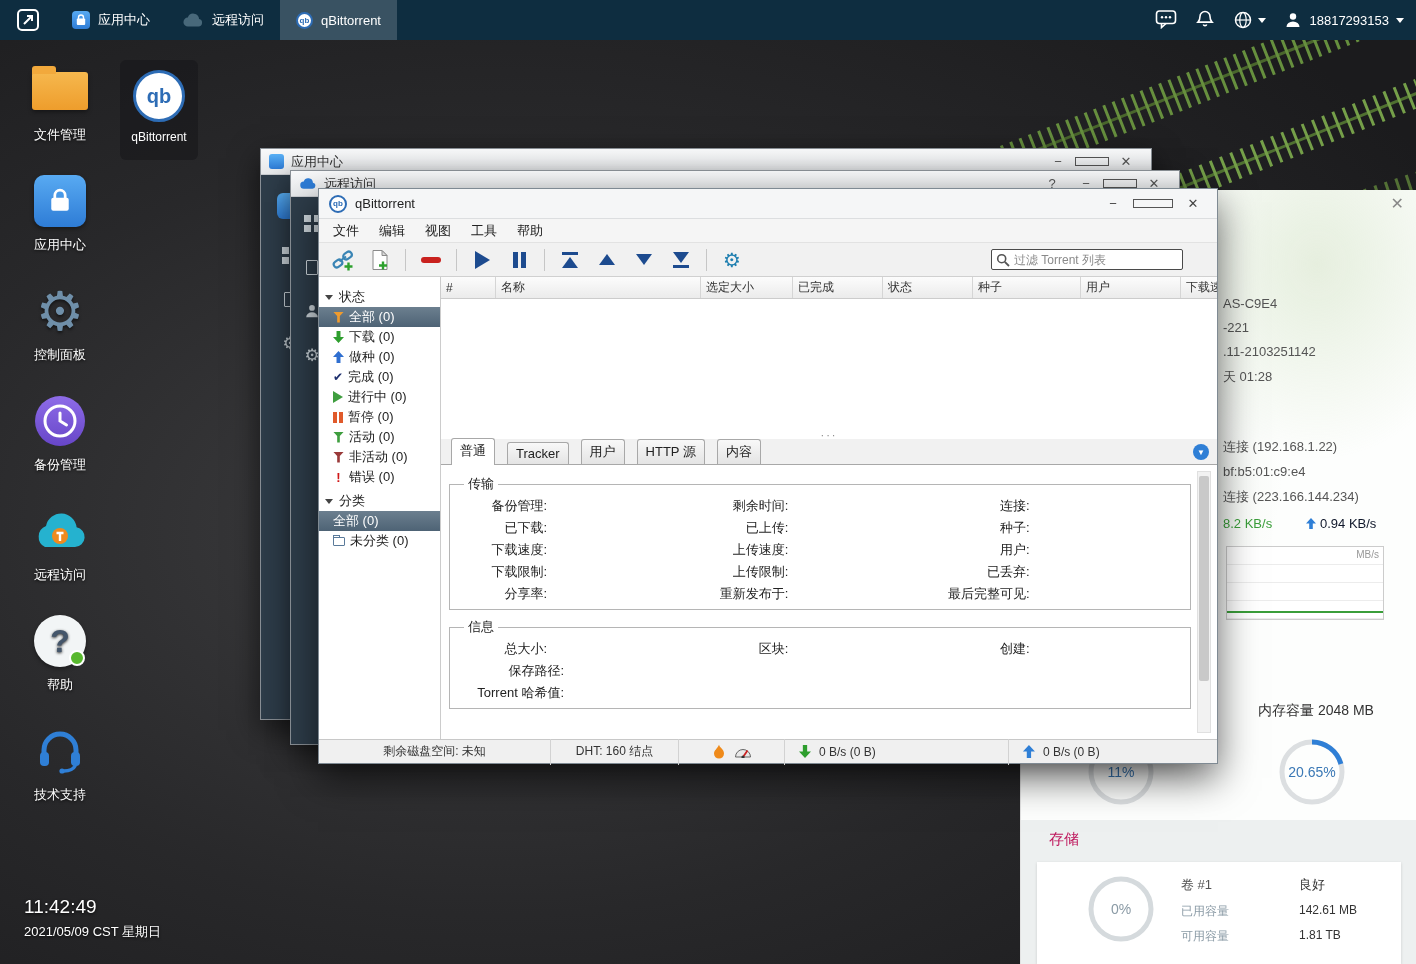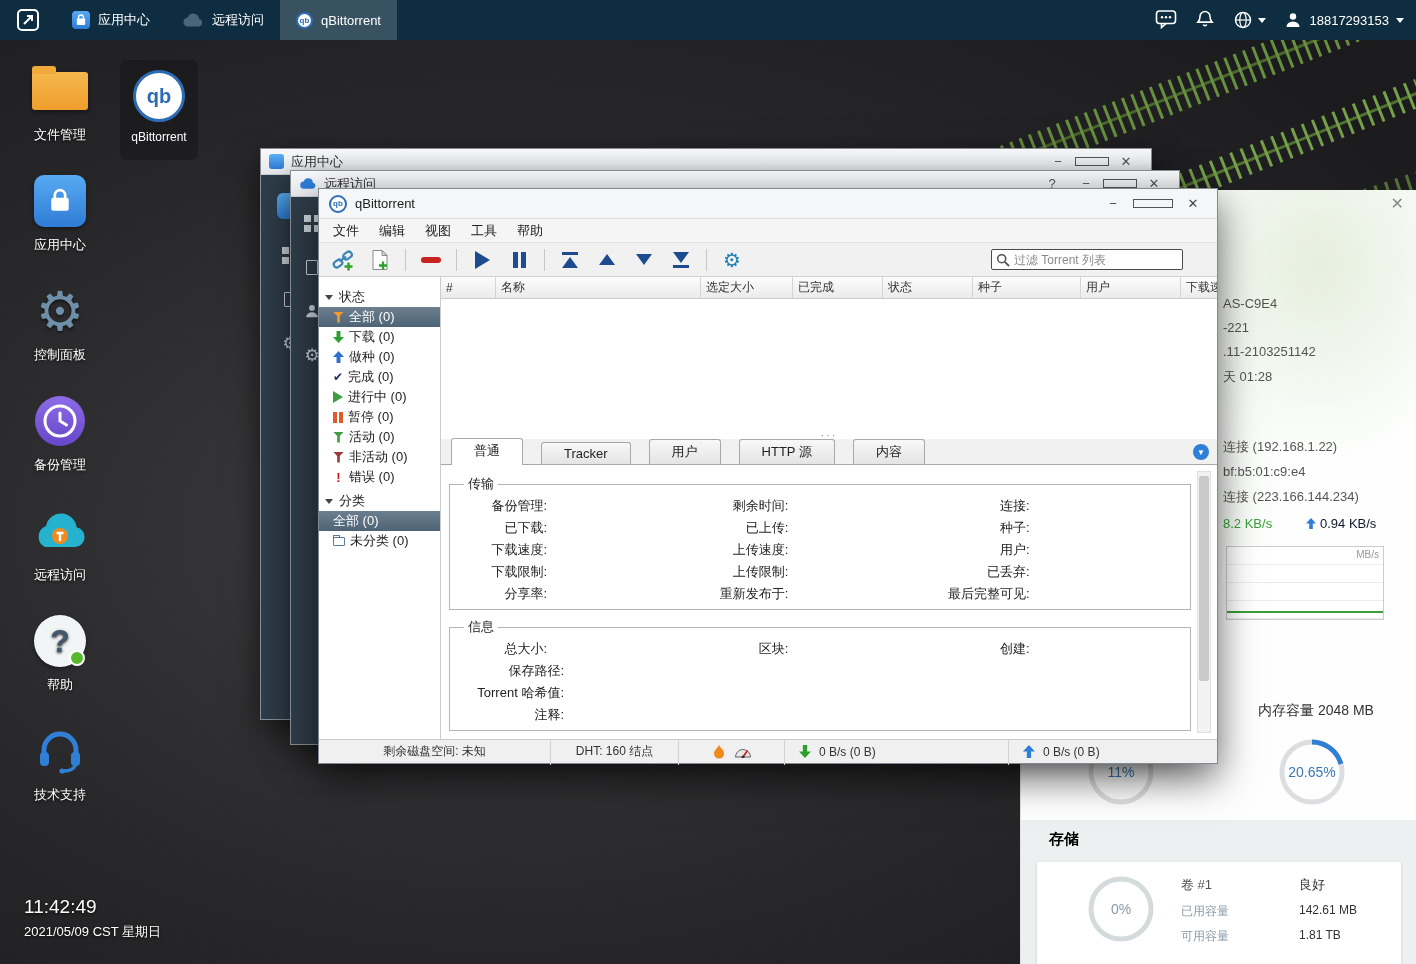--- a/index.html
+++ b/index.html
@@ -92,21 +92,21 @@
 .folderic{width:12px;height:9px;border:1px solid #5a7a9a;border-radius:1px;position:relative;flex:0 0 auto}
 .folderic:before{content:"";position:absolute;top:-3px;left:-1px;width:5px;height:2px;border:1px solid #5a7a9a;border-bottom:none}
 
 .qb-right{flex:1;display:flex;flex-direction:column;min-width:0;background:#fff}
 .thead{height:22px;display:flex;background:linear-gradient(#fcfcfc,#ebebeb);border-bottom:1px solid #ccc;font-size:12px;color:#333;flex:0 0 auto}
 .th{border-right:1px solid #d5d5d5;display:flex;align-items:center;padding:0 5px;overflow:hidden;white-space:nowrap}
 .c0{width:55px;justify-content:flex-start}.c1{width:205px}.c2{width:92px}.c3{width:90px}.c4{width:90px}.c5{width:108px}.c6{width:100px}.c7{flex:1}
 .tlist{height:132px;background:#fff}
 .splitter{height:8px;display:flex;align-items:center;justify-content:center;color:#888;font-size:11px;letter-spacing:2px;line-height:6px}
 .tabsbar{height:26px;display:flex;align-items:flex-end;padding-left:10px;background:#f1f1f1;border-bottom:1px solid #a8a8a8;position:relative;flex:0 0 auto}
-.tab{padding:3px 22px;font-size:13px;color:#222;background:linear-gradient(#f8f8f8,#e4e4e4);border:1px solid #a8a8a8;border-bottom:none;border-radius:3px 3px 0 0;margin-right:18px;cursor:pointer;white-space:nowrap}
+.tab{padding:3px 8px;font-size:13px;color:#222;background:linear-gradient(#f8f8f8,#e4e4e4);border:1px solid #a8a8a8;border-bottom:none;border-radius:3px 3px 0 0;margin-right:12px;cursor:pointer;white-space:nowrap}
 .tab.active{background:#fff;padding-bottom:5px;margin-bottom:-1px}
 .collapse{position:absolute;right:8px;top:5px;width:16px;height:16px;border-radius:50%;background:#2f7fd6;color:#fff;font-size:8px;display:flex;align-items:center;justify-content:center;cursor:pointer}
 .tabcontent{flex:1;background:#fff;position:relative;padding:8px 26px 0 8px;overflow:hidden}
 fieldset{border:1px solid #b5b5b5;margin:2px 0 8px;padding:2px 8px 4px}
 legend{font-size:13px;color:#222;padding:0 4px;margin-left:6px}
 .frow{display:flex;height:22px;align-items:center;font-size:13px;color:#222}
 .fcell{flex:1;display:flex;align-items:center;min-width:0}
 .flabel{width:95px;text-align:right;padding-right:6px;white-space:nowrap;flex:0 0 auto}
 .flabel.wide{width:112px}
 .fval{flex:1}
@@ -124,21 +124,21 @@
 .p-close{position:absolute;right:12px;top:4px;font-size:16px;color:#888;cursor:pointer;z-index:3}
 .p-line{position:absolute;left:202px;white-space:nowrap;color:#555}
 .p-chart{position:absolute;left:205px;top:356px;width:158px;height:74px;background:#fff;border:1px solid #ccc;background-image:repeating-linear-gradient(#fff 0 17px,#ececec 17px 18px)}
 .p-chart .unit{position:absolute;right:4px;top:2px;font-size:10px;color:#999}
 .p-chart .gline{position:absolute;left:0;right:0;bottom:6px;height:2px;background:#3a9e3a}
 .p-mem{position:absolute;left:237px;top:512px;font-size:14px;color:#333;white-space:nowrap}
 .gauge{position:absolute;width:70px;height:70px}
 .gauge .glbl{position:absolute;inset:0;display:flex;align-items:center;justify-content:center;font-size:14px;color:#3a78b5}
 .gauge .glbl.gray{color:#8a9aa5}
 .p-storage{position:absolute;left:0;right:0;top:630px;bottom:0;background:#edf0f0}
-.p-st-title{position:absolute;left:28px;top:10px;font-size:15px;font-weight:bold;color:#000000}
+.p-st-title{position:absolute;left:28px;top:10px;font-size:15px;font-weight:normal;color:#be185d}
 .p-card{position:absolute;left:16px;top:42px;width:364px;height:102px;background:#fff;box-shadow:0 1px 3px rgba(0,0,0,.14)}
 .p-card .tx{position:absolute;white-space:nowrap}
 .speedrow{position:absolute;display:flex;align-items:center;gap:4px;white-space:nowrap}
 </style>
 </head>
 <body>
 
 <div class="screen">
 
   <svg class="plant" width="636" height="250" viewBox="0 0 636 250">
@@ -590,26 +590,20 @@
                   <span class="flabel wide">保存路径:</span>
                   <span class="fval"></span>
                 </span>
               </div>
             <div class="frow">
                 <span class="fcell">
                   <span class="flabel wide">Torrent 哈希值:</span>
                   <span class="fval"></span>
                 </span>
               </div>
-            <div class="frow">
-                <span class="fcell">
-                  <span class="flabel wide">注释:</span>
-                  <span class="fval"></span>
-                </span>
-              </div>
           </fieldset>
 
           <div class="vscroll">
               <div class="vthumb"></div>
             </div>
         </div>
       </div>
     </div>
 
     <div class="qb-status">

